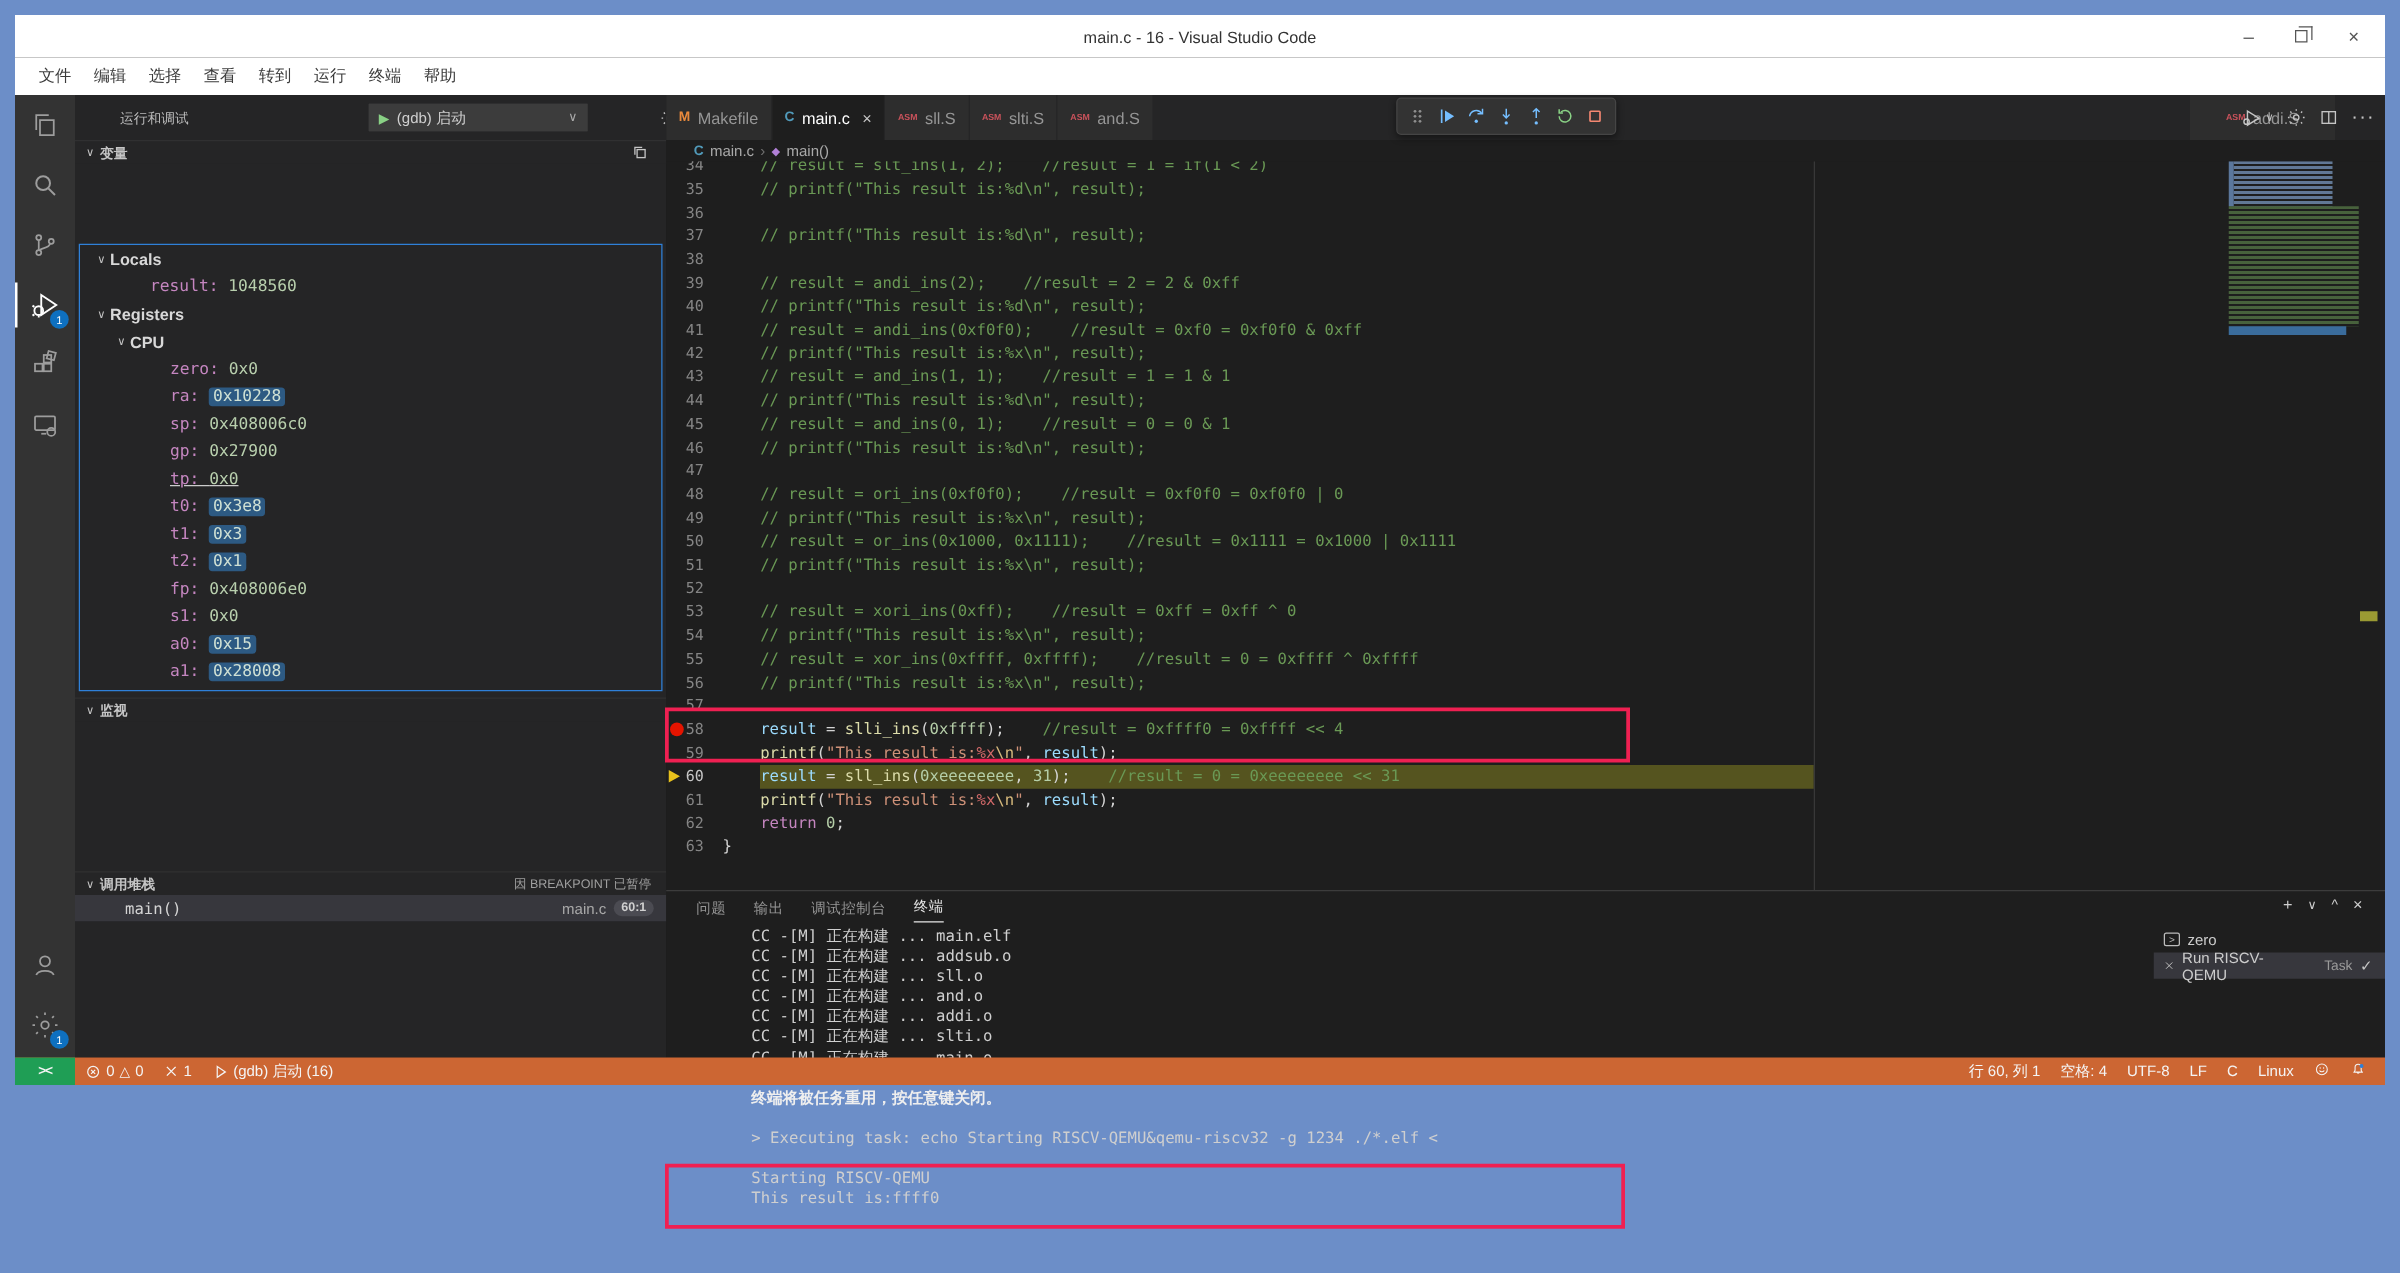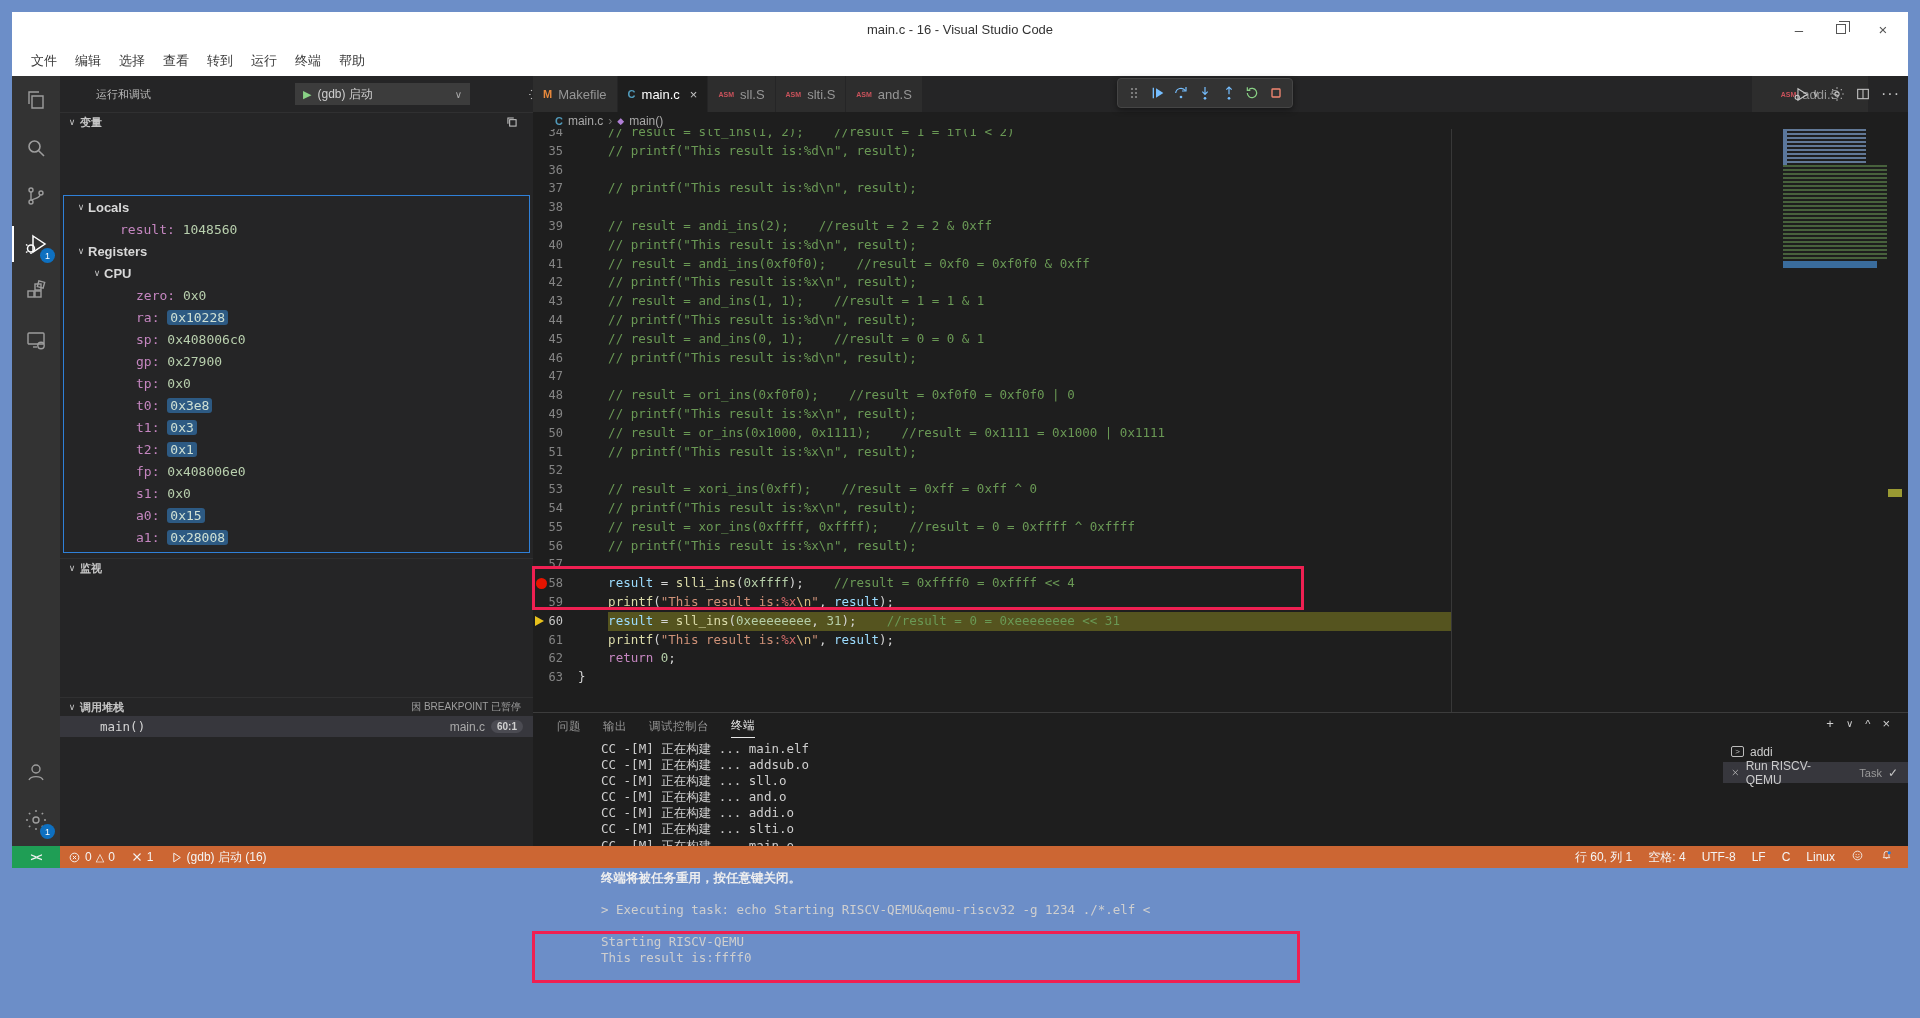--- a/index.html
+++ b/index.html
@@ -233,21 +233,21 @@
 
     <div class="var-panel">
         <div class="vrow" style="padding-left: 10px;"><span class="chev">∨</span><span class="glabel">Locals</span></div>
         <div class="vrow" style="padding-left: 56px;"><span class="vname">result: </span><span class="vval">1048560</span></div>
         <div class="vrow" style="padding-left: 10px;"><span class="chev">∨</span><span class="glabel">Registers</span></div>
         <div class="vrow" style="padding-left: 26px;"><span class="chev">∨</span><span class="glabel">CPU</span></div>
         <div class="vrow" style="padding-left: 72px;"><span class="vname">zero: </span><span class="vval">0x0</span></div>
         <div class="vrow" style="padding-left: 72px;"><span class="vname">ra: </span><span class="vval chip">0x10228</span></div>
         <div class="vrow" style="padding-left: 72px;"><span class="vname">sp: </span><span class="vval">0x408006c0</span></div>
         <div class="vrow" style="padding-left: 72px;"><span class="vname">gp: </span><span class="vval">0x27900</span></div>
-        <div class="vrow" style="padding-left: 72px;"><span class="vname">tp: </span><span class="vval">0x0</span></div>
+        <div class="vrow" style="padding-left: 72px; text-decoration: underline;"><span class="vname">tp: </span><span class="vval">0x0</span></div>
         <div class="vrow" style="padding-left: 72px;"><span class="vname">t0: </span><span class="vval chip">0x3e8</span></div>
         <div class="vrow" style="padding-left: 72px;"><span class="vname">t1: </span><span class="vval chip">0x3</span></div>
         <div class="vrow" style="padding-left: 72px;"><span class="vname">t2: </span><span class="vval chip">0x1</span></div>
         <div class="vrow" style="padding-left: 72px;"><span class="vname">fp: </span><span class="vval">0x408006e0</span></div>
         <div class="vrow" style="padding-left: 72px;"><span class="vname">s1: </span><span class="vval">0x0</span></div>
         <div class="vrow" style="padding-left: 72px;"><span class="vname">a0: </span><span class="vval chip">0x15</span></div>
         <div class="vrow" style="padding-left: 72px;"><span class="vname">a1: </span><span class="vval chip">0x28008</span></div>
         <div class="vrow" style="padding-left: 72px;"><span class="vname">a2: </span><span class="vval chip">0x1</span></div>
       </div>
 
@@ -446,21 +446,21 @@
         <div class="term-line bold">终端将被任务重用，按任意键关闭。</div>
         <div class="term-line">&nbsp;</div>
         <div class="term-line">&gt; Executing task: echo Starting RISCV-QEMU&amp;qemu-riscv32 -g 1234 ./*.elf &lt;</div>
         <div class="term-line">&nbsp;</div>
         <div class="term-line">Starting RISCV-QEMU</div>
         <div class="term-line">This result is:ffff0</div>
       </div>
     <div class="task-list">
       <div class="task-row">
         <span class="tbox">&gt;</span>
-        <span>addi</span>
+        <span>zero</span>
       </div>
       <div class="task-row sel">
         <svg class="ico" width="13" height="13" viewBox="0 0 24 24" fill="none" stroke="#cccccc" stroke-width="2">
             <path d="M5 19L19 5M5 5l14 14"></path>
           </svg>
         <span>Run RISCV-QEMU</span>
         <span class="task-tag">Task</span>
         <span class="task-check">✓</span>
       </div>
     </div>

